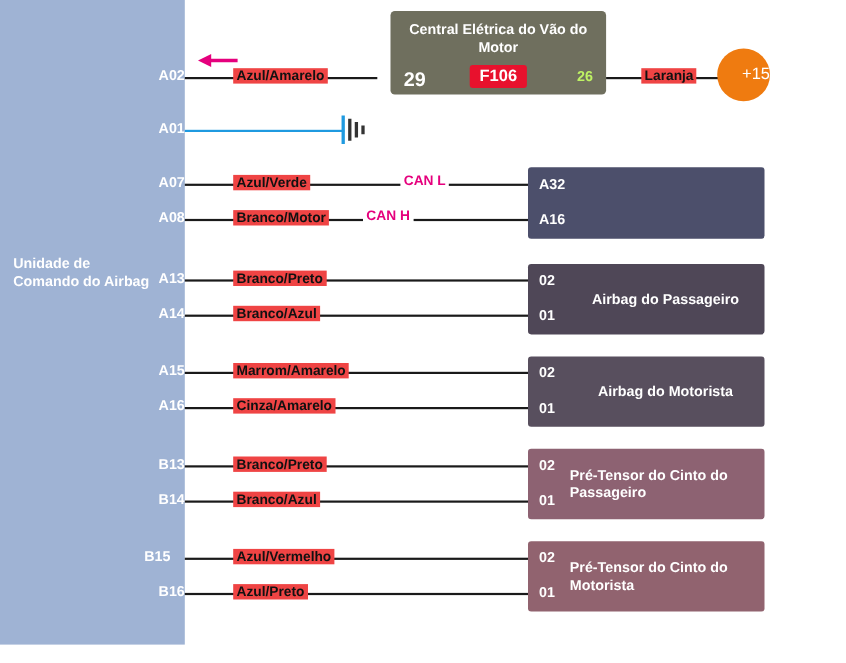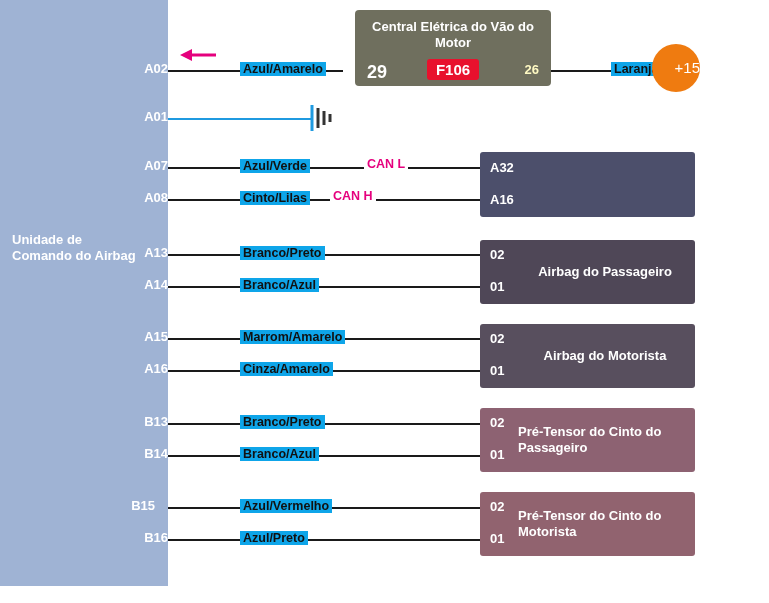--- a/index.html
+++ b/index.html
@@ -62,24 +62,23 @@
     height: 0;
     border-top: 2px solid #1f9ae0;
   }
 
   
   .wlabel {
     position: absolute;
     font-size: 12.5px;
     font-weight: bold;
     color: #111111;
-    background: #0ea5e9;
+    background: #ef4444;
     padding: 0 3px;
     white-space: nowrap;
-    margin-left: 28px;
   }
   .canlabel {
     position: absolute;
     font-size: 12.5px;
     font-weight: bold;
     color: #e5007d;
     background: #ffffff;
     padding: 0 3px;
     white-space: nowrap;
   }
@@ -110,21 +109,21 @@
     left: 12px;
     top: 52px;
     color: #ffffff;
     font-size: 18px;
     font-weight: bold;
   }
   .central-pin-right {
     position: absolute;
     right: 12px;
     top: 52px;
-    color: #fef9c3;
+    color: #bef264;
     font-size: 13px;
     font-weight: bold;
   }
   .fuse-badge {
     position: absolute;
     left: 72px;
     top: 49px;
     width: 52px;
     height: 21px;
     background: #e8112d;
@@ -216,21 +215,21 @@
     <line x1="22" y1="11" x2="22" y2="19" stroke="#333333" stroke-width="3"></line>
   </svg>
 
   <div class="pin" style="left:126px; top:158px;">A07</div>
   <div class="wire" style="left:168px; top:167px; width:312px;"></div>
   <div class="wlabel" style="left:212px; top:159px;">Azul/Verde</div>
   <div class="canlabel" style="left:330px; top:157px;margin-left:34px;">CAN L</div>
 
   <div class="pin" style="left:126px; top:190px;">A08</div>
   <div class="wire" style="left:168px; top:199px; width:312px;"></div>
-  <div class="wlabel" style="left:212px; top:191px;">Cinto/Lilas</div>
+  <div class="wlabel" style="left:212px; top:191px;">Branco/Motor</div>
   <div class="canlabel" style="left:330px; top:189px;">CAN H</div>
 
   <div class="module" style="left:480px; top:152px; width:215px; height:65px; background:#4c4f6b;"></div>
   <div class="mod-pin" style="left:490px; top:160px;">A32</div>
   <div class="mod-pin" style="left:490px; top:192px;">A16</div>
 
   <div class="pin" style="left:126px; top:245px;">A13</div>
   <div class="wire" style="left:168px; top:254px; width:312px;"></div>
   <div class="wlabel" style="left:212px; top:246px;">Branco/Preto</div>
 

